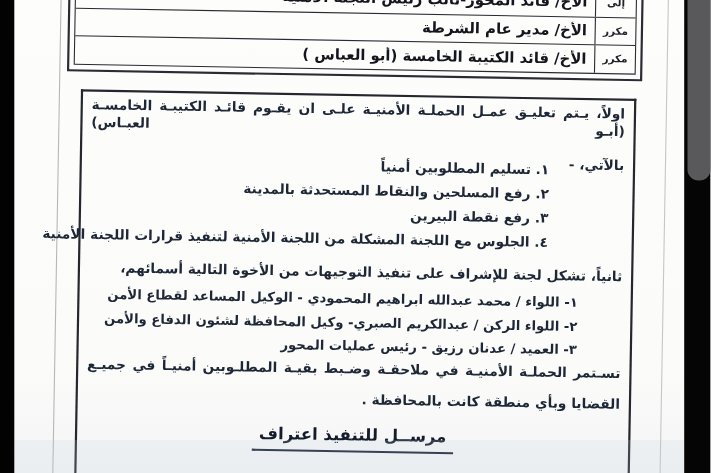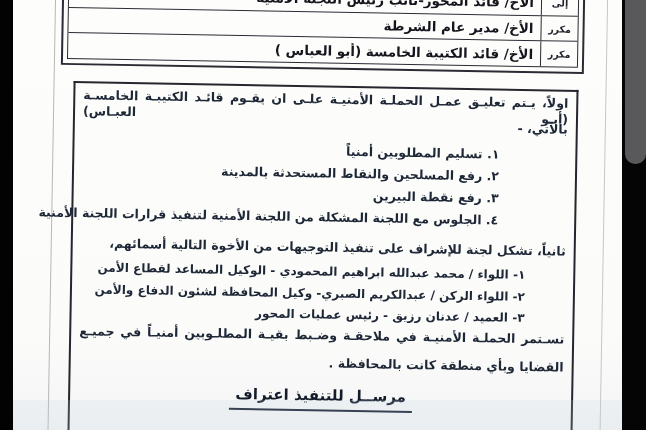--- a/index.html
+++ b/index.html
@@ -99,21 +99,21 @@
           <div class="addr-row">
             <div class="addr-label">مكرر</div>
             <div class="addr-text">الأخ/ قائد الكتيبة الخامسة (أبو العباس )</div>
           </div>
         </div>
       </div>
 
       <div class="content-box">
 
         <div class="ln justified" style="top:4px">اولاً، يـتم تعليـق عمـل الحملـة الأمنيـة علـى ان يقـوم قائـد الكتيبـة الخامسـة (أبـو العبـاس)</div>
-        <div class="ln" style="top:30px">بالآتي، -</div>
+        <div class="ln" style="top:51px">بالآتي، -</div>
 
         <div class="ln indent-item" style="top:56px">١. تسليم المطلوبين أمنياً</div>
         <div class="ln indent-item" style="top:78px">٢. رفع المسلحين والنقاط المستحدثة بالمدينة</div>
         <div class="ln indent-item" style="top:100px">٣. رفع نقطة البيرين</div>
         <div class="ln indent-item" style="top:122px">٤. الجلوس مع اللجنة المشكلة من اللجنة الأمنية لتنفيذ قرارات اللجنة الأمنية</div>
 
         <div class="ln" style="top:152px">ثانياً، تشكل لجنة للإشراف على تنفيذ التوجيهات من الأخوة التالية أسمائهم،</div>
 
         <div class="ln indent-name" style="top:177px">١-   اللواء / محمد عبدالله ابراهيم المحمودي - الوكيل المساعد لقطاع الأمن</div>
         <div class="ln indent-name" style="top:199px">٢-   اللواء الركن / عبدالكريم الصبري- وكيل المحافظة لشئون الدفاع والأمن</div>

